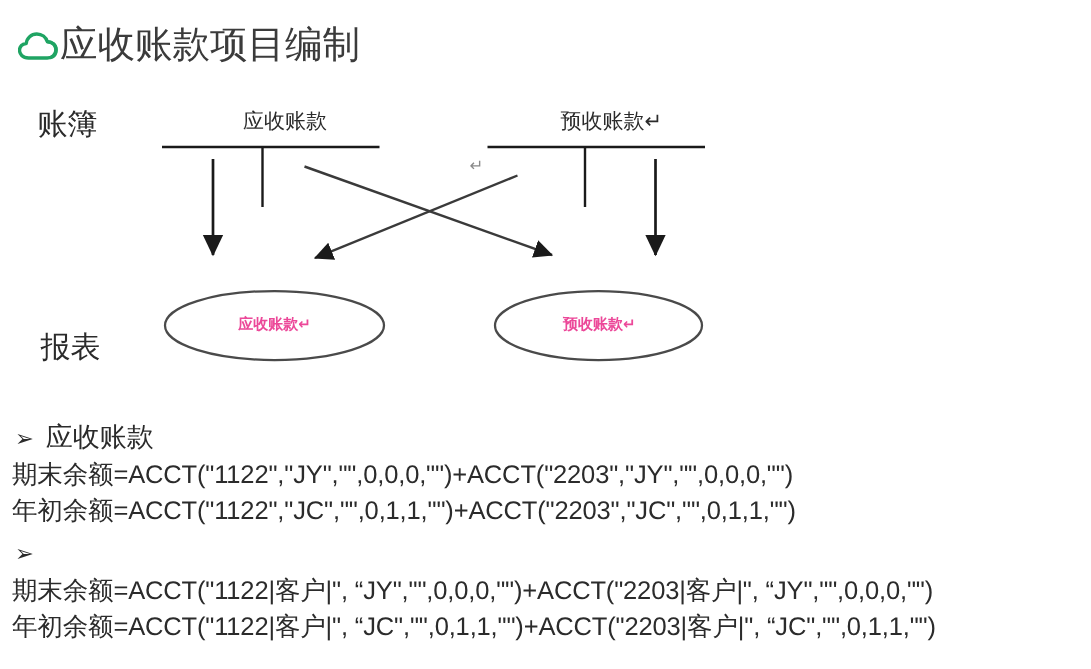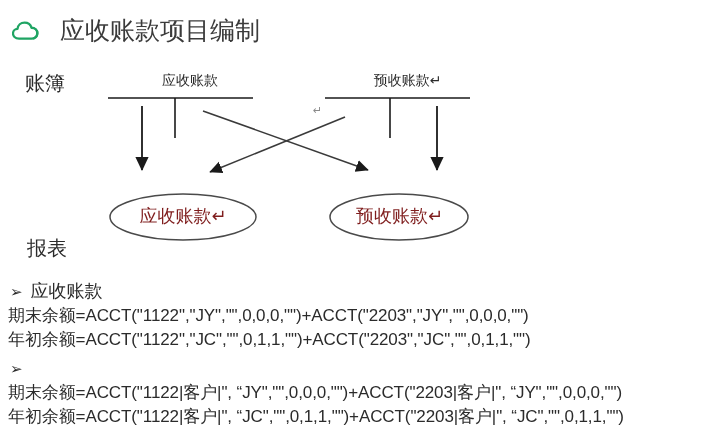--- a/index.html
+++ b/index.html
@@ -16,21 +16,21 @@
     color: #2b2b2b;
   }
 
   
   #title-row {
     position: absolute;
     left: 12px;
     top: 16px;
     display: flex;
     align-items: center;
-    gap: 20px;
+    gap: 0;
   }
   #cloud-icon { display: block; width: 28px; height: 26px; }
   #title-text {
     font-size: 25px;
     line-height: 28px;
     color: #3b3b3b;
     letter-spacing: 0px;
     white-space: nowrap;
   }
 
@@ -45,40 +45,41 @@
   #diagram-svg { position: absolute; left: 0; top: 0; }
 
   .row-label {
     position: absolute;
     font-size: 20px;
     line-height: 24px;
     color: #2b2b2b;
     white-space: nowrap;
   }
   #label-ledger { left: 25px; top: 11px; }
-  #label-report { left: 27px; top: 176px; }
+  #label-report { left: 27px; top: 160px; }
 
   .t-head {
     position: absolute;
     font-size: 14px;
     line-height: 17px;
     color: #2b2b2b;
     white-space: nowrap;
     text-align: center;
   }
   #t-head-left  { left: 130px; top: 12px; width: 120px; }
   #t-head-right { left: 345px; top: 12px; width: 125px; }
 
   .ellipse-text {
     position: absolute;
-    font-size: 18px;
+    font-size: 10px;
     line-height: 17px;
-    color: #7f1d1d;
+    color: #ec4899;
     white-space: nowrap;
     text-align: center;
+    font-weight: bold;
   }
   #ellipse-text-left  { left: 110px; top: 148px; width: 146px; }
   #ellipse-text-right { left: 330px; top: 148px; width: 139px; }
 
   #cross-pilcrow {
     position: absolute;
     left: 313px;
     top: 44px;
     font-size: 11px;
     color: #8a8a8a;

